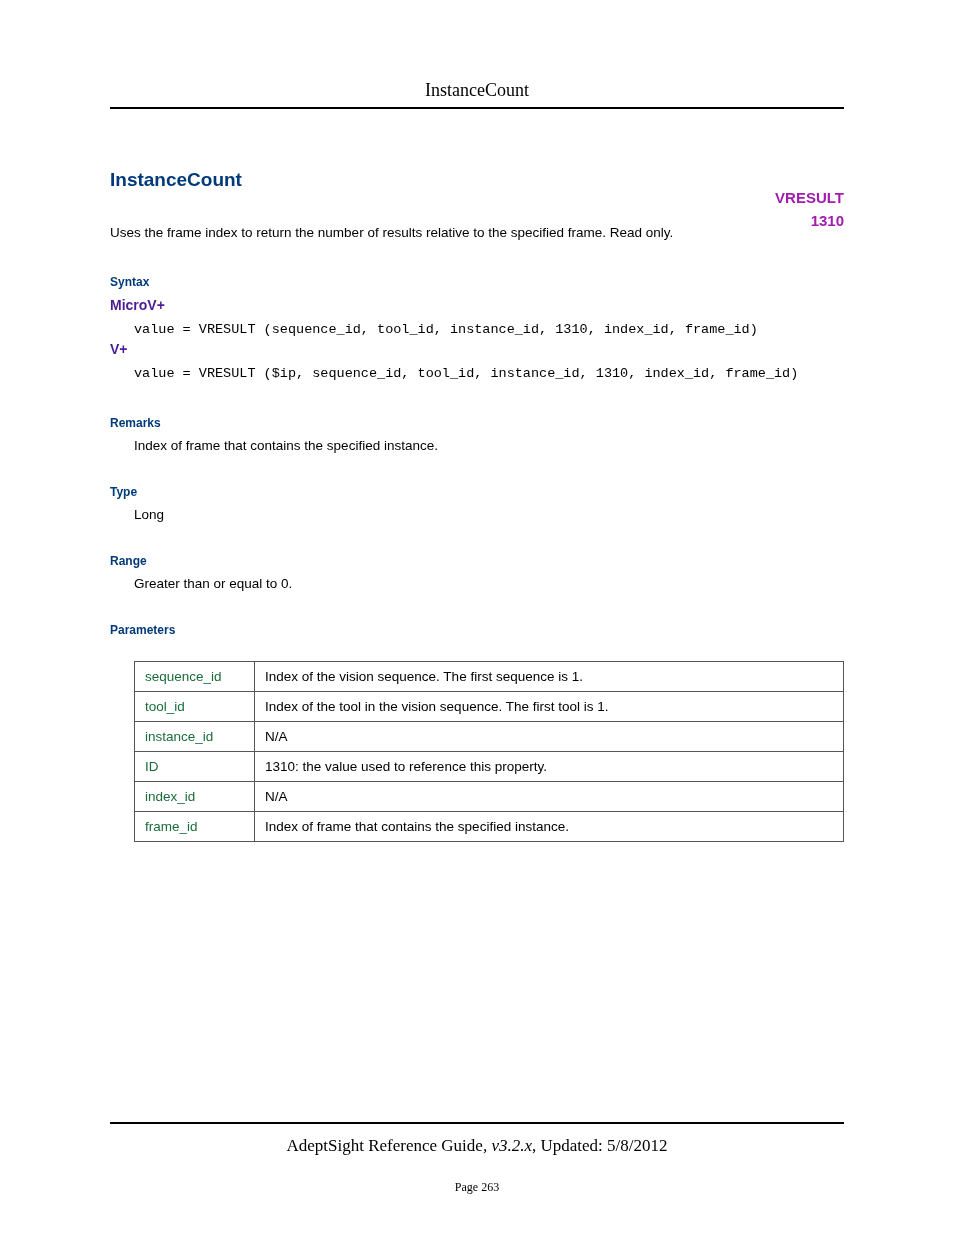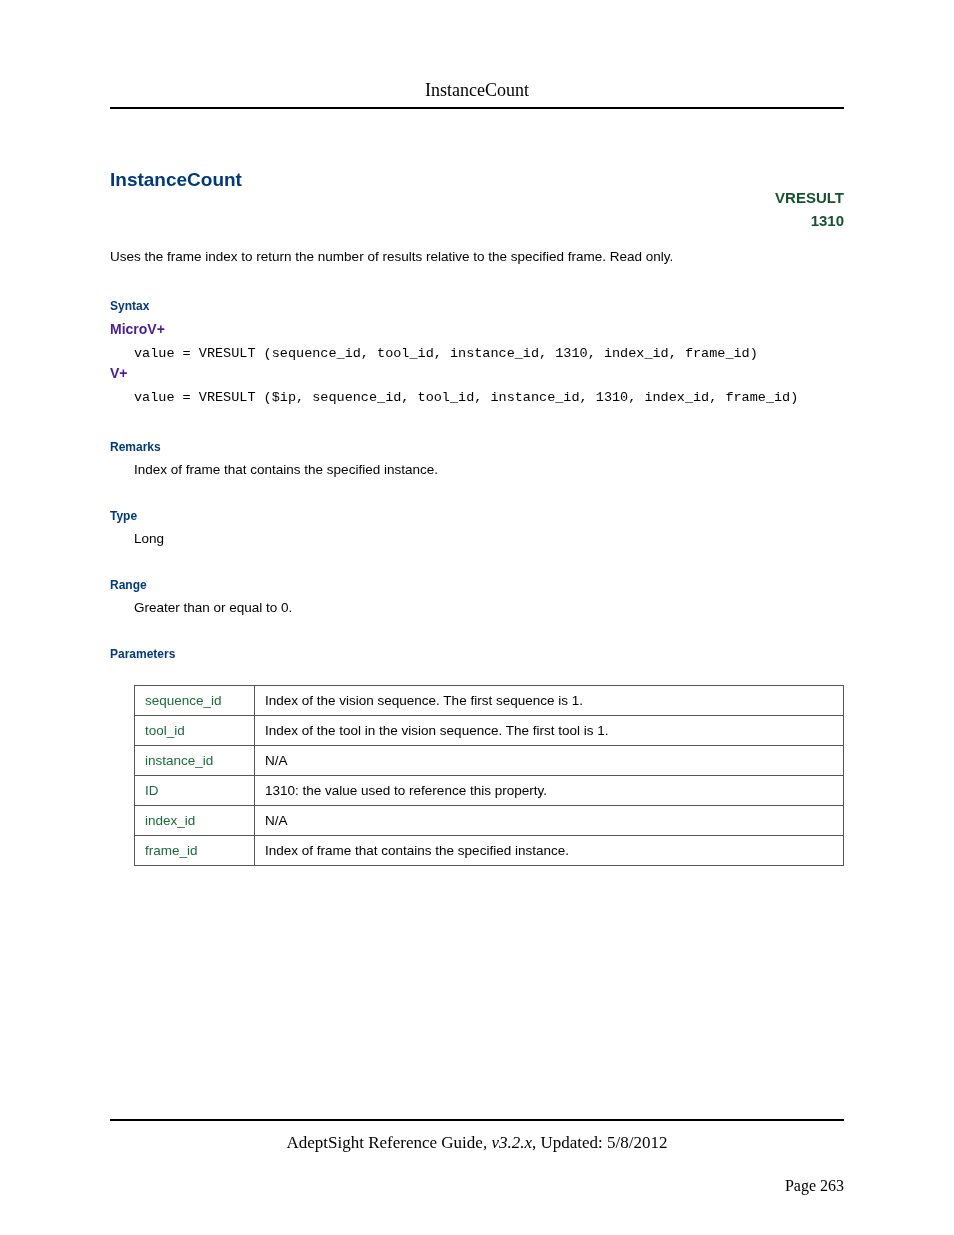--- a/index.html
+++ b/index.html
@@ -33,27 +33,27 @@
   h1.main-title {
     color: #003a7a;
     font-size: 19px;
     font-weight: bold;
   }
   .vresult-block {
     position: absolute;
     right: 0;
     top: 18px;
     text-align: right;
-    color: #14532d;
+    color: #a21caf;
     font-weight: bold;
     font-size: 15px;
     line-height: 1.5;
   }
   .intro {
-    margin-top: 56px;
+    margin-top: 32px;
     font-size: 13.5px;
     line-height: 1.5;
   }
   .intro p { margin-bottom: 10px; }
   .note-label { font-weight: bold; }
   a.link {
     color: #1a4fa3;
     text-decoration: none;
     border-bottom: 1px solid #1a4fa3;
   }
@@ -113,23 +113,23 @@
     margin-bottom: 12px;
   }
   .footer-text {
     text-align: center;
     font-family: "Times New Roman", serif;
     font-size: 17px;
     margin-bottom: 24px;
   }
   .footer-text .italic { font-style: italic; }
   .page-num {
-    text-align: right;
+    text-align: center;
     font-family: "Times New Roman", serif;
-    font-size: 16px;
+    font-size: 12px;
   }
 </style>
 </head>
 <body>
 
 <div class="page">
   <div class="header-title">InstanceCount</div>
   <hr class="header-rule">
 
   <div class="title-row">

